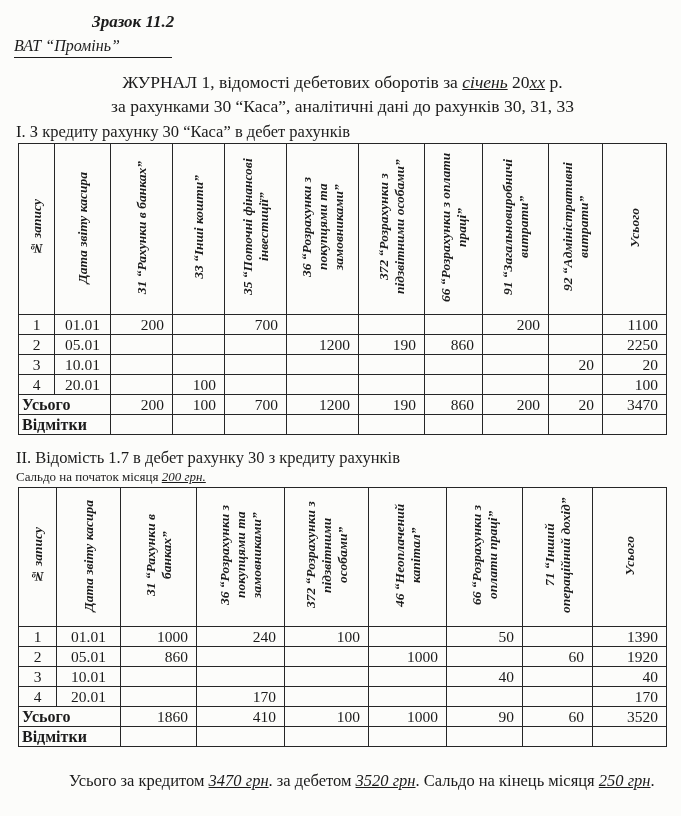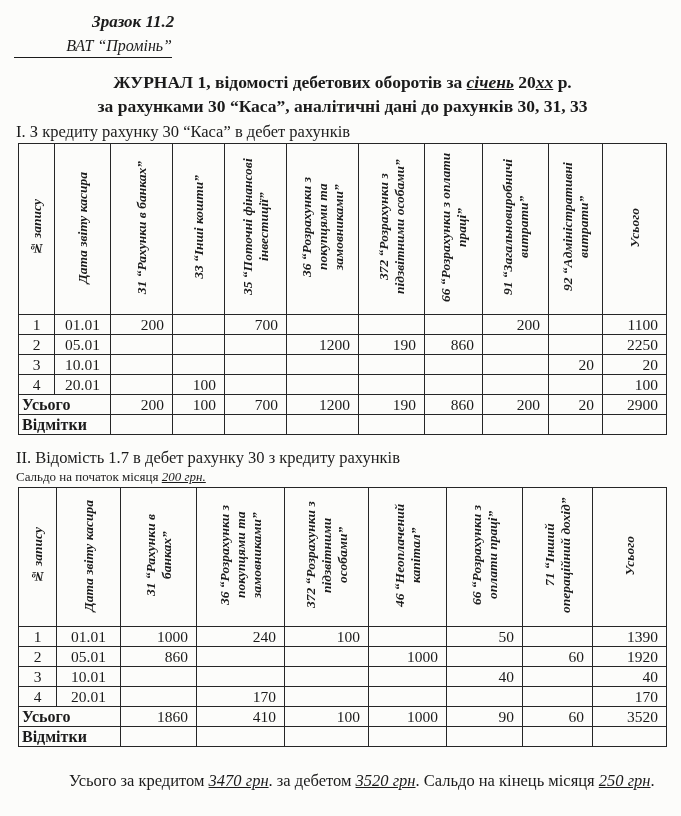--- a/index.html
+++ b/index.html
@@ -4,25 +4,25 @@
 <style>
   html,body{margin:0;padding:0;}
   body{
     width:681px;height:816px;overflow:hidden;
     background:#fcfcfa;color:#1b1b1b;
     font-family:"Liberation Serif", serif;
   }
   .page{padding:8px 10px 0 14px;position:relative;}
 
   .sample{margin:4px 0 0 78px;font-style:italic;font-weight:bold;font-size:17px;}
-  .company{width:158px;text-align:right;font-style:italic;font-size:16px;
+  .company{width:158px;text-align:left;font-style:italic;font-size:16px;
     border-bottom:1.6px solid #1b1b1b;padding:5px 0 2px;}
   .caption{font-size:15px;padding:2px 0 0 2px;}
 
-  .title{text-align:center;font-weight:bold;font-size:17.5px;margin-top:13px;line-height:1.35;}
+  .title{text-align:center;font-weight:normal;font-size:17.5px;margin-top:13px;line-height:1.35;}
   .u-it{font-style:italic;text-decoration:underline;}
 
   .sec{font-size:16.5px;margin:4px 0 1px 2px;}
   .saldo{font-size:13px;margin:0 0 2px 2px;}
 
   table{border-collapse:collapse;table-layout:fixed;width:649px;margin-left:4px;}
   th,td{border:1.7px solid #262626;padding:0;}
   thead th{vertical-align:middle;text-align:center;background:#fcfcfa;}
   .t1 thead th{height:170px;}
   .t2 thead th{height:138px;}
@@ -137,21 +137,21 @@
       <tr>
         <td class="lbl" colspan="2">Усього</td>
         <td class="n">200</td>
         <td class="n">100</td>
         <td class="n">700</td>
         <td class="n">1200</td>
         <td class="n">190</td>
         <td class="n">860</td>
         <td class="n">200</td>
         <td class="n">20</td>
-        <td class="n">2900</td>
+        <td class="n">3470</td>
       </tr>
       <tr>
         <td class="lbl" colspan="2">Відмітки</td>
         <td></td>
           <td></td>
         <td></td>
           <td></td>
         <td></td>
           <td></td>
         <td></td>

